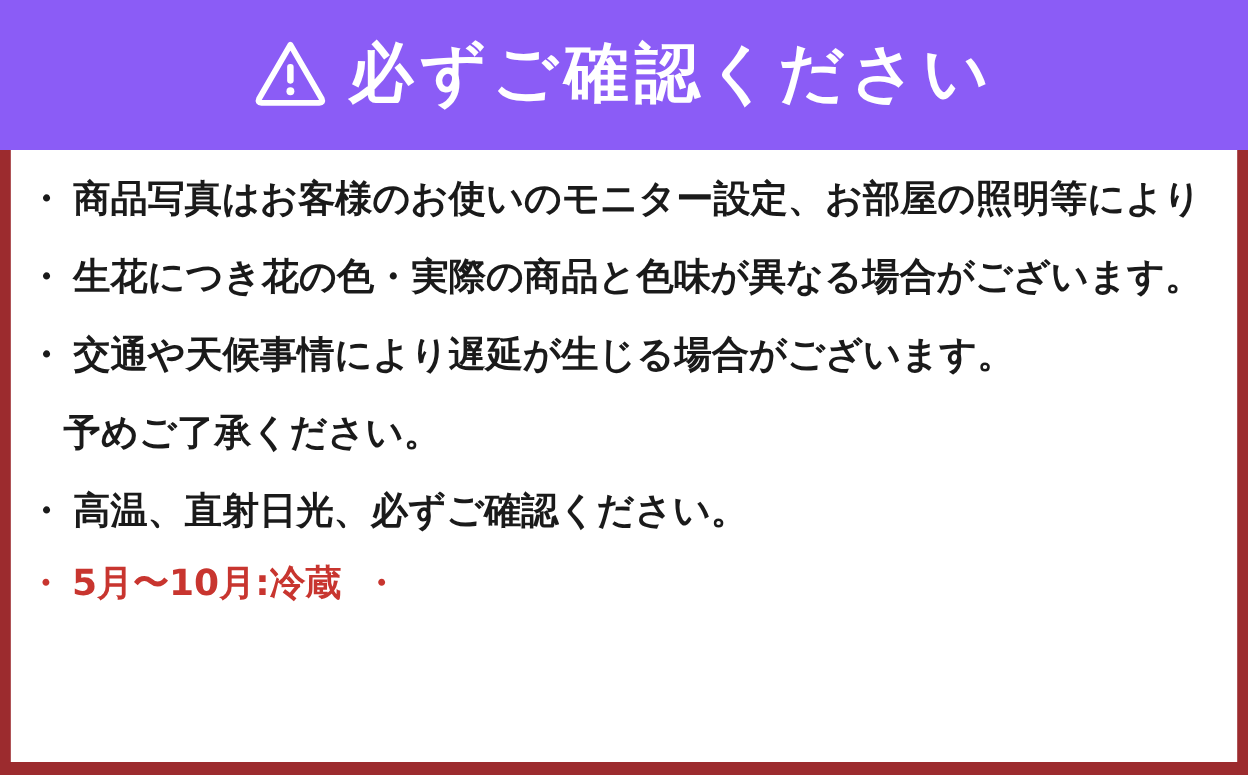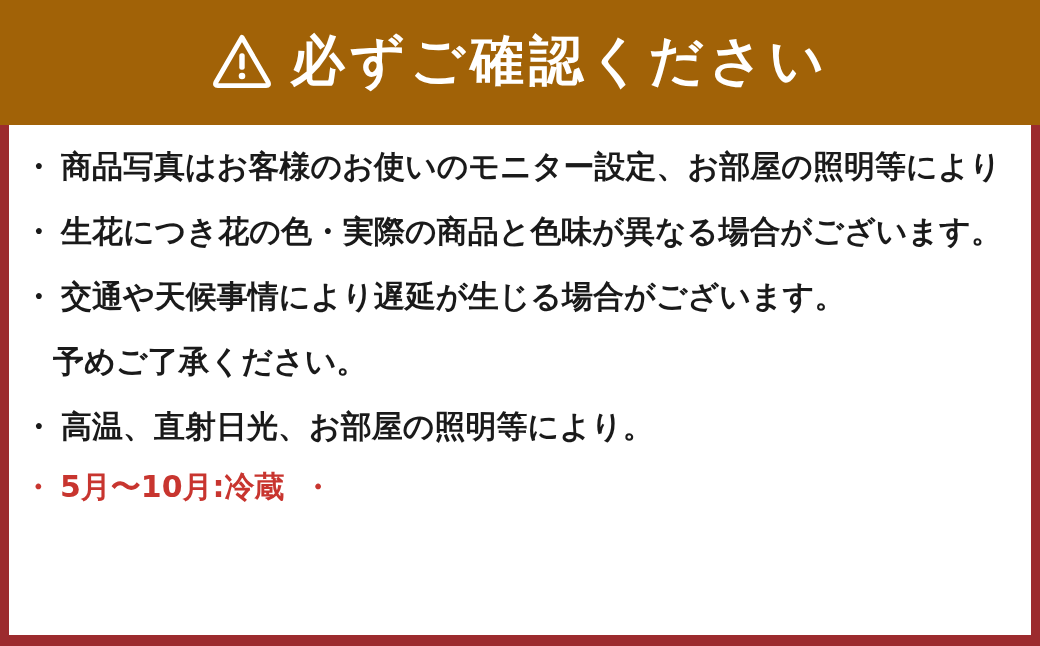--- a/index.html
+++ b/index.html
@@ -27,21 +27,21 @@
     flex-direction: column;
   }
 
   
   .notice-header {
     position: relative;
     left: -9px;
     width: 1040px;
     height: 125px;
     min-height: 125px;
-    background: #a16207;
+    background: #8b5cf6;
     display: flex;
     align-items: center;
     justify-content: center;
     box-sizing: border-box;
   }
 
   .header-inner {
     display: flex;
     align-items: center;
     justify-content: center;
@@ -152,21 +152,21 @@
       <span class="line-bullet">・</span>
       <span class="line-text">交通や天候事情により遅延が生じる場合がございます。</span>
     </div>
 
     <div class="notice-line indent">
       <span class="line-text">予めご了承ください。</span>
     </div>
 
     <div class="notice-line tight">
       <span class="line-bullet">・</span>
-      <span class="line-text">高温、直射日光、お部屋の照明等により。</span>
+      <span class="line-text">高温、直射日光、必ずご確認ください。</span>
     </div>
 
     <div class="notice-line accent">
       <span class="line-bullet">・</span>
       <span class="line-text">5月〜10月:冷蔵</span>
       <span class="accent-gap"></span>
       <span class="line-bullet">・</span>
     </div>
 
   </div>

